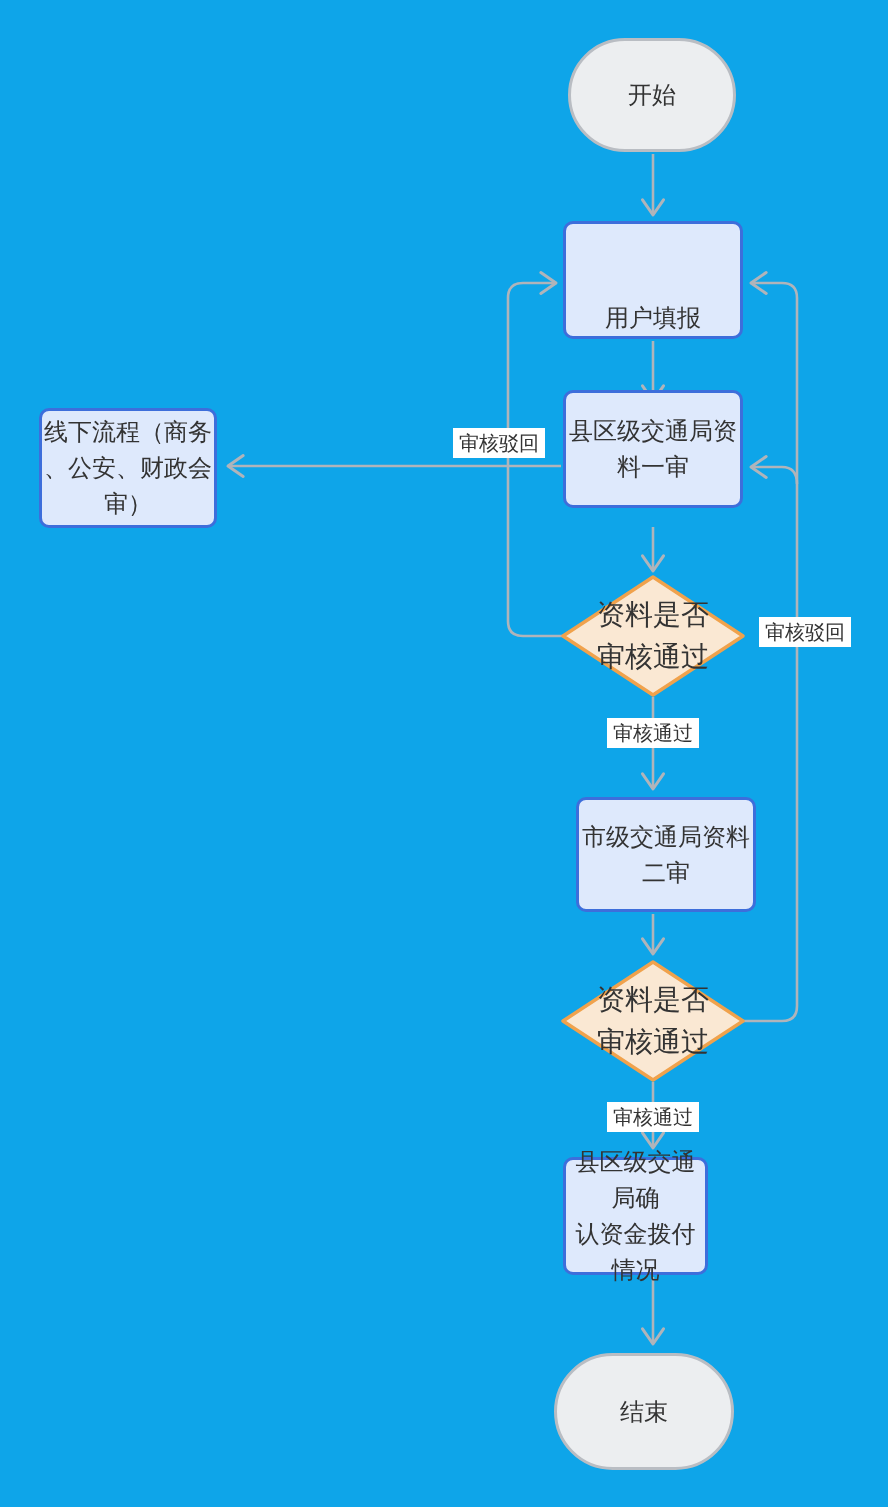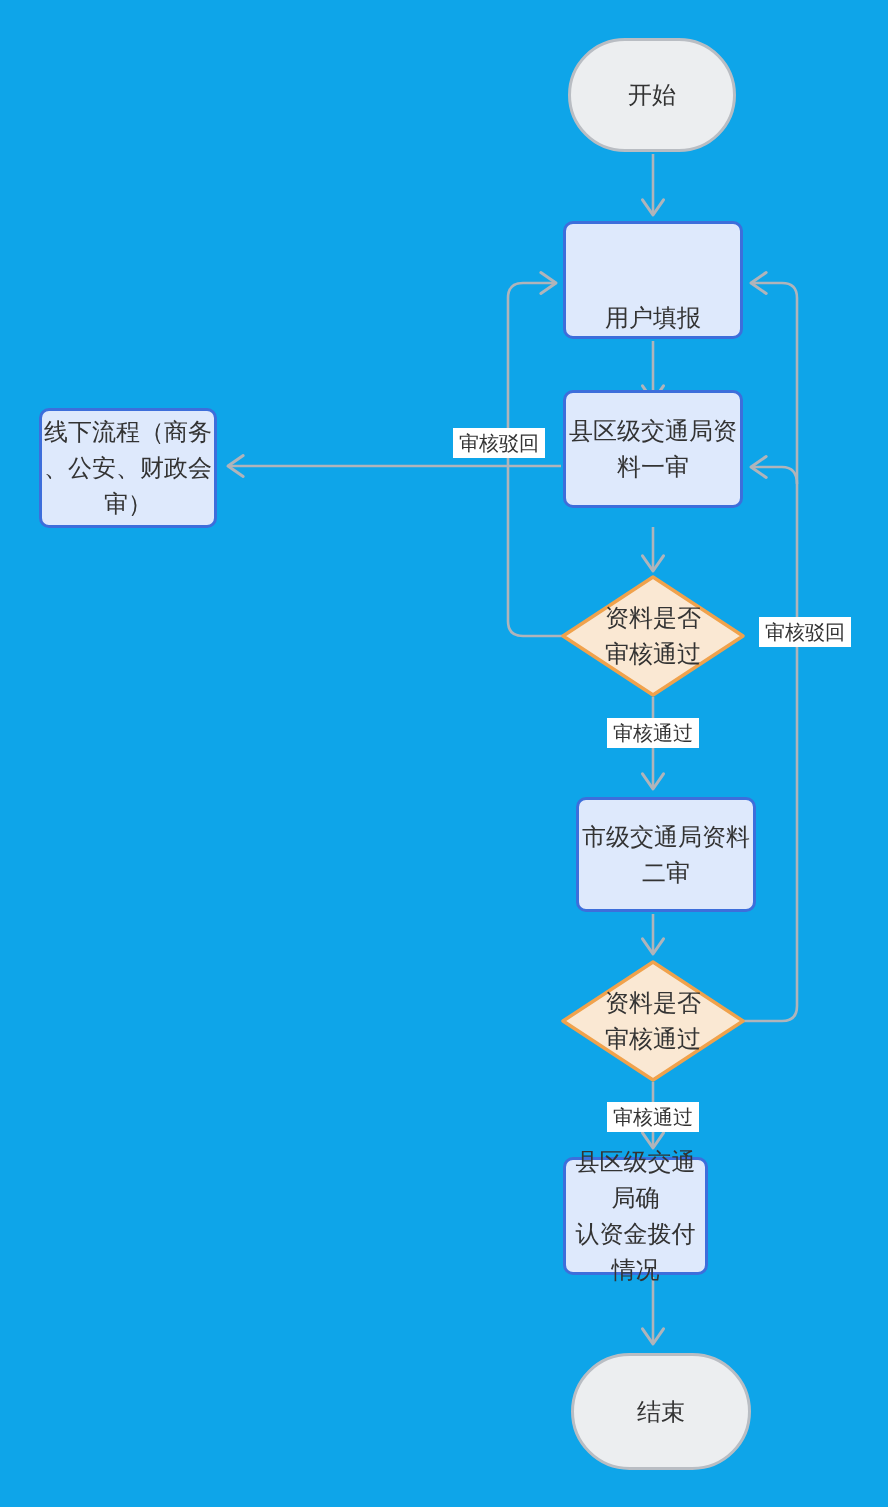--- a/index.html
+++ b/index.html
@@ -33,21 +33,21 @@
   .node.stadium {
     background: #eceef0;
     border: 3px solid #b9bdc3;
     border-radius: 60px;
   }
   .diamond-label {
     position: absolute;
     transform: translate(-50%, -50%);
     text-align: right;
     white-space: pre-line;
-    font-size: 24px;
+    font-size: 28px;
     line-height: 1.5;
     color: #333333;
   }
   .edge-label {
     position: absolute;
     transform: translate(-50%, -50%);
     background: #ffffff;
     padding: 2px 6px;
     font-size: 20px;
     line-height: 1.3;
@@ -124,21 +124,21 @@
   </div>
 
   <div class="diamond-label" style="left:653px; top:1021px;">资料是否
 审核通过</div>
 
   <div class="node rect" style="left:563px; top:1157px; width:145px; height:118px;">
     <span>县区级交通局确
 认资金拨付情况</span>
   </div>
 
-  <div class="node stadium" style="left:571px; top:1353px; width:180px; height:117px;">
+  <div class="node stadium" style="left:554px; top:1353px; width:180px; height:117px;">
     <span>结束</span>
   </div>
 
   <div class="edge-label" style="left:499px; top:443px;">审核驳回</div>
   <div class="edge-label" style="left:653px; top:733px;">审核通过</div>
   <div class="edge-label" style="left:805px; top:632px;">审核驳回</div>
   <div class="edge-label" style="left:653px; top:1117px;">审核通过</div>
 
 </div>
 

